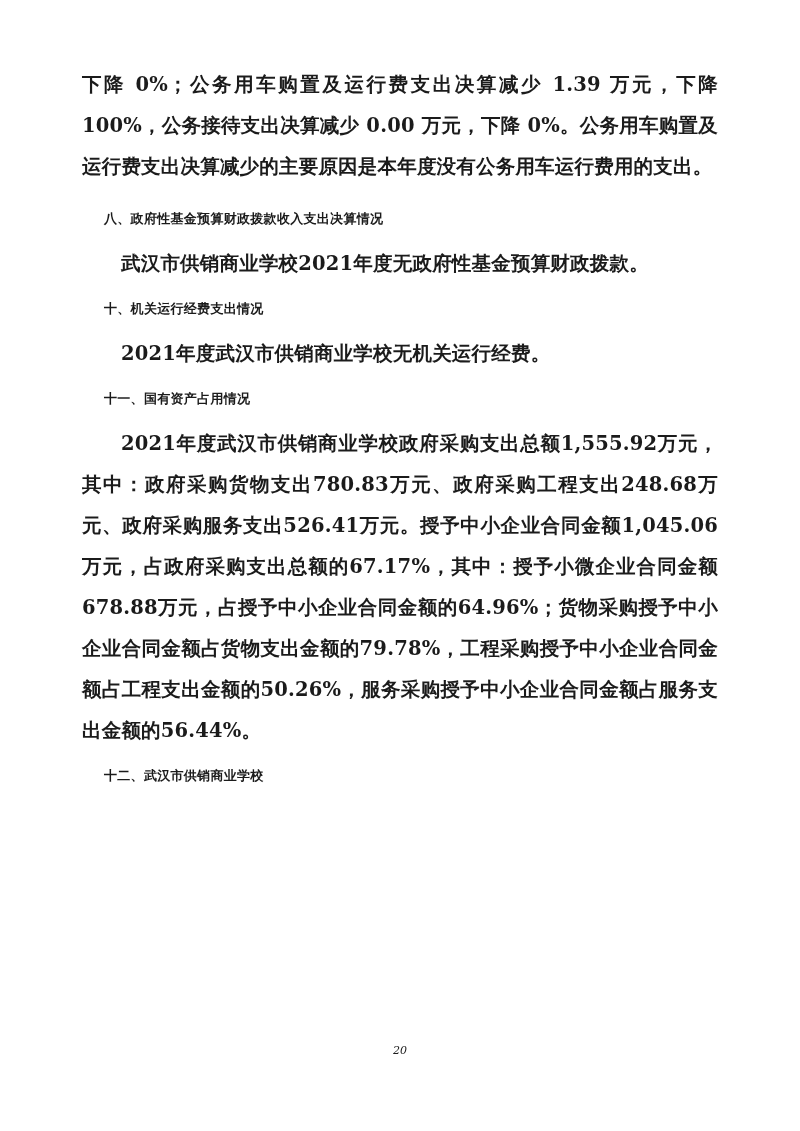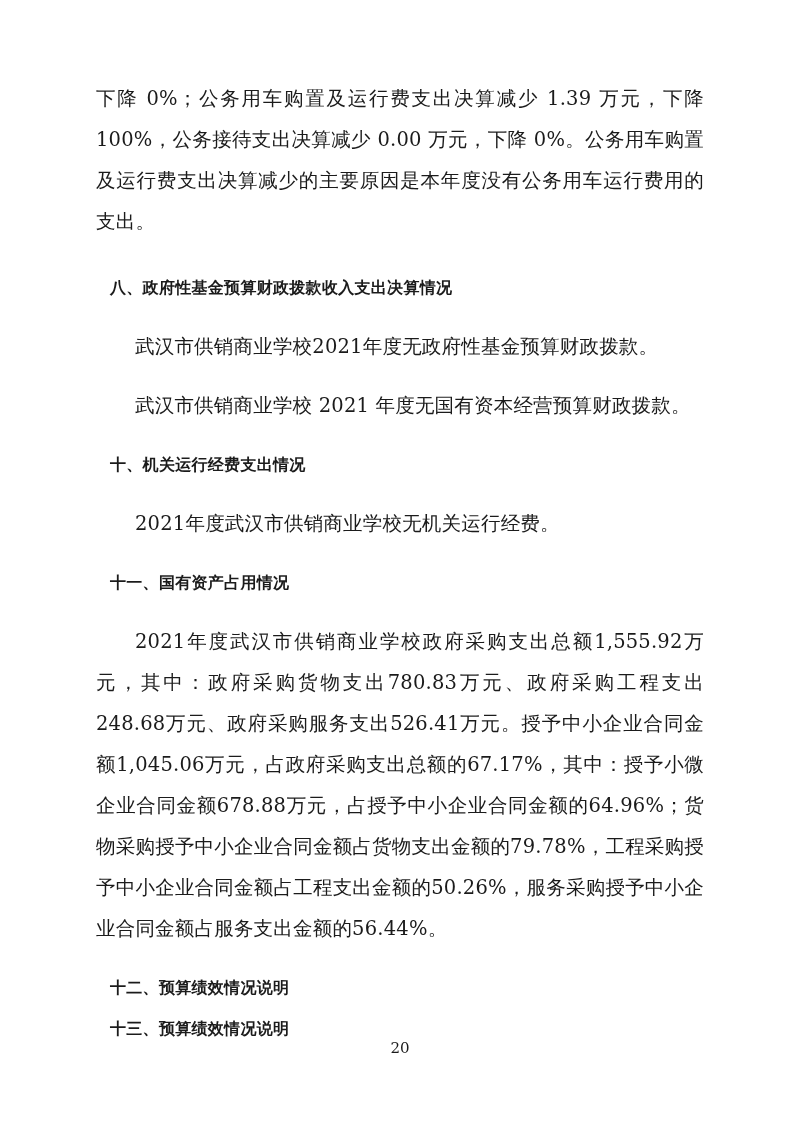--- a/index.html
+++ b/index.html
@@ -20,73 +20,73 @@
     width: 800px;
     height: 1131px;
     box-sizing: border-box;
     padding: 60px 78px 0 78px;
   }
   .doc-body {
     font-size: 19.5px;
     line-height: 41px;
   }
   p.para {
-    margin: 18px;
+    margin: 4px;
     text-align: justify;
     text-justify: inter-ideograph;
     text-indent: 2em;
     letter-spacing: 0.2px;
+    font-weight: bold;
   }
   p.para.cont {
     text-indent: 0;
   }
   h2.heading {
     margin: 0;
-    font-size: 16px;
+    font-size: 13px;
     line-height: 41px;
     font-weight: bold;
     text-indent: 2em;
     font-family: "DejaVu Sans", "Liberation Sans", sans-serif;
     letter-spacing: 0.3px;
   }
   .block {
     margin-bottom: 0;
   }
   .spacer-sm { height: 7px; }
   .page-number {
     position: absolute;
     left: 0;
     right: 0;
     bottom: 74px;
     text-align: center;
-    font-size: 15px;
+    font-size: 11px;
     font-family: "DejaVu Serif", "Liberation Serif", serif;
     color: #1b1b1b;
+    font-style: italic;
   }
 </style>
 </head>
 <body>
 
 <div class="page">
   <div class="doc-body">
 
     <p class="para cont block">下降 0%；公务用车购置及运行费支出决算减少 1.39 万元，下降 100%，公务接待支出决算减少 0.00 万元，下降 0%。公务用车购置及运行费支出决算减少的主要原因是本年度没有公务用车运行费用的支出。</p>
     <div class="spacer-sm"></div>
 
     <h2 class="heading">八、政府性基金预算财政拨款收入支出决算情况</h2>
     <p class="para block">武汉市供销商业学校2021年度无政府性基金预算财政拨款。</p>
 
-    <p class="para block">武汉市供销商业学校 2021 年度无国有资本经营预算财政拨款。</p>
 
     <h2 class="heading">十、机关运行经费支出情况</h2>
     <p class="para block">2021年度武汉市供销商业学校无机关运行经费。</p>
 
     <h2 class="heading">十一、国有资产占用情况</h2>
     <p class="para block">2021年度武汉市供销商业学校政府采购支出总额1,555.92万元，其中：政府采购货物支出780.83万元、政府采购工程支出248.68万元、政府采购服务支出526.41万元。授予中小企业合同金额1,045.06万元，占政府采购支出总额的67.17%，其中：授予小微企业合同金额678.88万元，占授予中小企业合同金额的64.96%；货物采购授予中小企业合同金额占货物支出金额的79.78%，工程采购授予中小企业合同金额占工程支出金额的50.26%，服务采购授予中小企业合同金额占服务支出金额的56.44%。</p>
 
-    <h2 class="heading">十二、预算绩效情况说明</h2>
+    <h2 class="heading">十二、武汉市供销商业学校</h2>
 
-    <h2 class="heading">十三、预算绩效情况说明</h2>
 
   </div>
 
   <div class="page-number">20</div>
 </div>
 
 </body></html>

